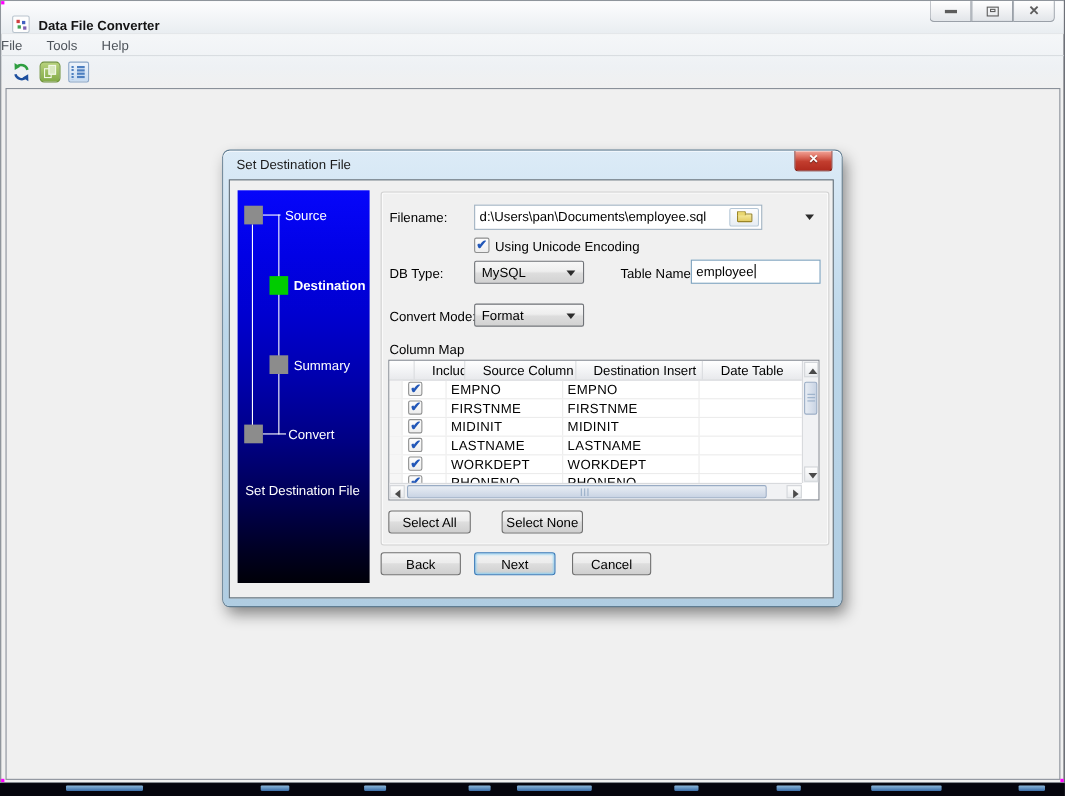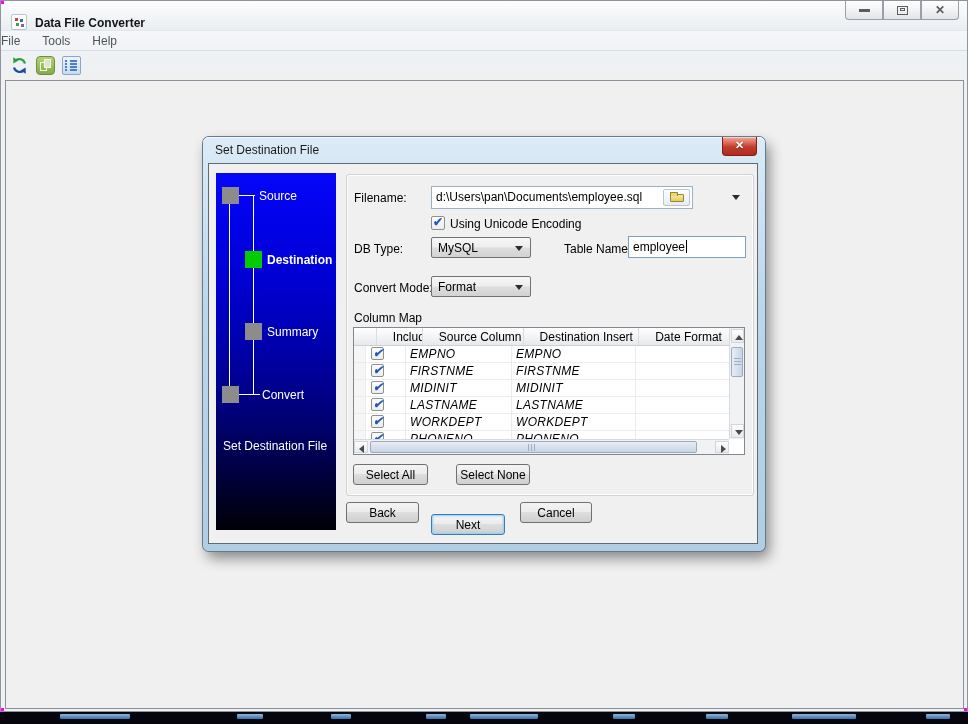--- a/index.html
+++ b/index.html
@@ -118,21 +118,21 @@
   
   .cmap-table { position:absolute; left:6px; top:152px; width:392px; height:128px;
                 border:1px solid #828790; background:#fff; overflow:hidden; }
   .tbl-header { position:absolute; left:0; top:0; width:375px; height:18px; display:flex;
                 background:linear-gradient(180deg,#ffffff,#f2f3f5 55%,#e8e9ec);
                 border-bottom:1px solid #cdd0d4; }
   .th { height:100%; padding:2px 0 0 4px; border-right:1px solid #dadcdf; overflow:hidden; white-space:nowrap;margin-left:12px; }
   .tbl-body { position:absolute; left:0; top:18px; width:375px; height:95px; overflow:hidden; }
   .trow { display:flex; height:17px; border-bottom:1px solid #ececec; }
   .td { height:100%; border-right:1px solid #ececec; padding:1px 0 0 4px;
-        white-space:nowrap; overflow:hidden; letter-spacing:.3px;font-style:italic; }
+        white-space:nowrap; overflow:hidden; letter-spacing:.3px; }
   .td.sel { background:#f6f6f6; }
   .c0 { width:12px; } .c1 { width:40px; position:relative; } .c2 { width:106px; } .c3 { width:124px; } .c4 { width:93px; border-right:none; }
   .trow .checkbox { position:absolute; left:5px; top:1px; width:13px; height:13px; }
 
   
   .vscroll { position:absolute; right:0; top:0; width:15px; height:111px; background:#f1f2f4;
              border-left:1px solid #d8dadd; }
   .hscroll { position:absolute; left:0; bottom:0; width:375px; height:15px; background:#f1f2f4;
              border-top:1px solid #d8dadd; }
   .sb-btn { position:absolute; background:linear-gradient(180deg,#fdfdfd,#e9ebee); border:1px solid #d3d6da; }
@@ -147,21 +147,21 @@
                   box-shadow:0 3px 0 #9ab0c9, 0 -3px 0 #9ab0c9; }
   .hthumb { position:absolute; left:16px; top:1px; width:327px; height:12px;
             background:linear-gradient(180deg,#e8edf4,#c9d4e4); border:1px solid #98abc4; border-radius:2px; }
   .hthumb .grip { position:absolute; left:160px; top:2px; width:1px; height:7px; background:#9ab0c9;
                   box-shadow:3px 0 0 #9ab0c9, -3px 0 0 #9ab0c9; }
 
   
   .btn { position:absolute; height:21px; border:1px solid #707070; border-radius:3px;
          background:linear-gradient(180deg,#f4f4f4,#ececec 45%,#dedede 50%,#cfcfcf);
          text-align:center; padding-top:3px; }
-  .btn.default { border-color:#3a7ab8; box-shadow:inset 0 0 2px 1px #8fd0f2;margin-top:12px; }
+  .btn.default { border-color:#3a7ab8; box-shadow:inset 0 0 2px 1px #8fd0f2; }
 </style>
 </head>
 <body>
 
 <div class="window">
 
   <div class="titlebar">
     <div class="app-icon">
       <i style="left:3px;top:3px;background:#d04040"></i>
       <i style="left:8px;top:4px;background:#4060c0"></i>
@@ -294,21 +294,21 @@
       </div>
 
       <span class="lbl" style="left:7px;top:136px">Column Map</span>
 
       <div class="cmap-table">
         <div class="tbl-header">
           <div class="th c0"></div>
           <div class="th c1">Include</div>
           <div class="th c2">Source Column</div>
           <div class="th c3">Destination Insert</div>
-          <div class="th c4">Date Format</div>
+          <div class="th c4">Date Table</div>
         </div>
 
         <div class="tbl-body">
 
             <div class="trow">
               <div class="td sel c0"></div>
               <div class="td c1">
                 <span class="checkbox checked"></span>
               </div>
               <div class="td c2">EMPNO</div>

